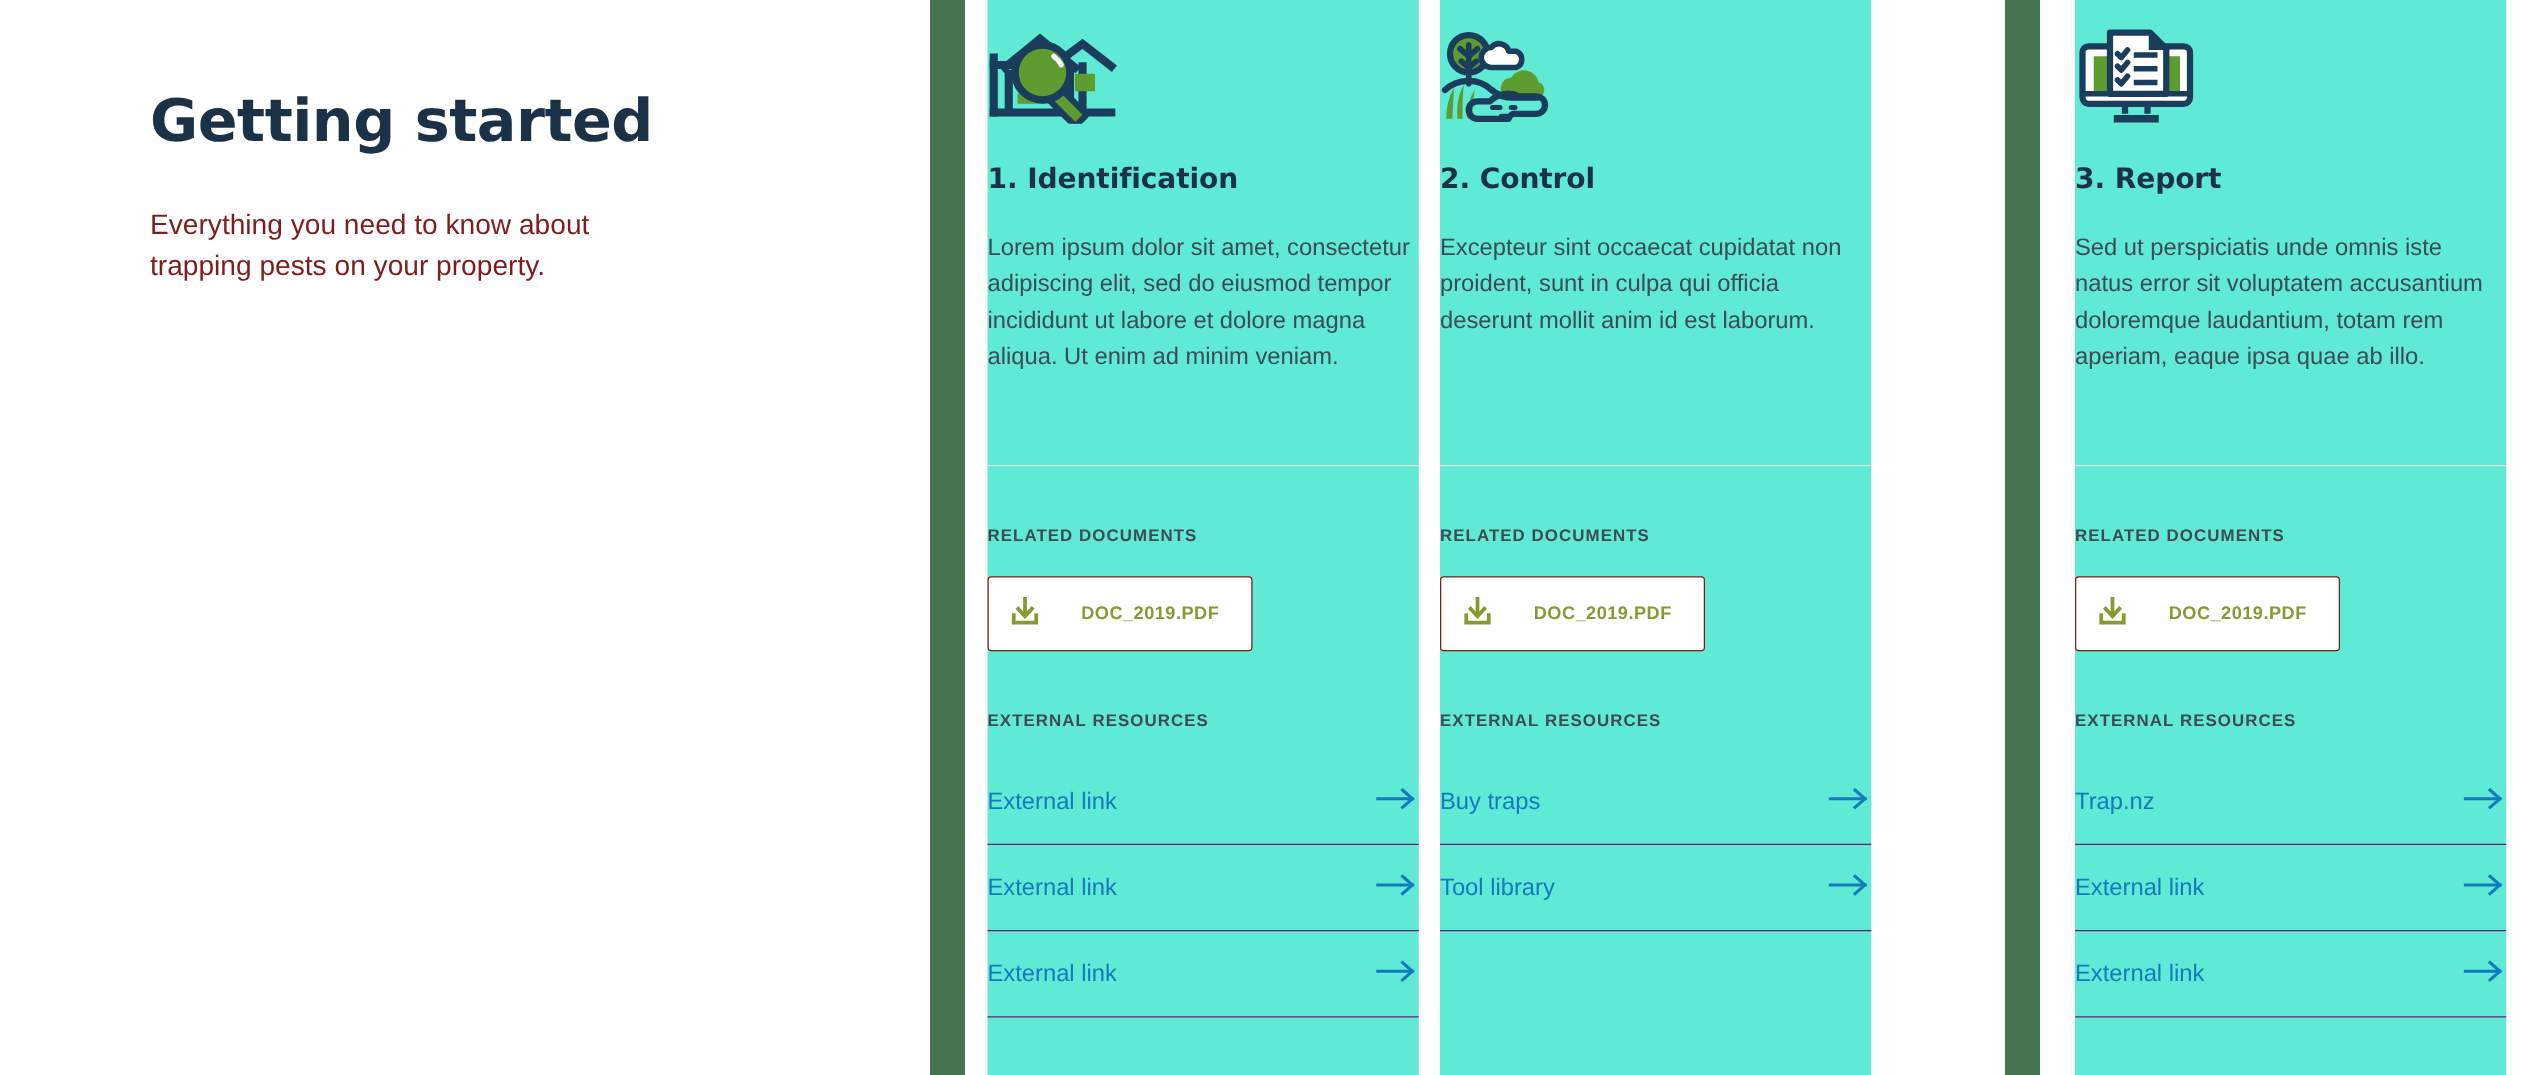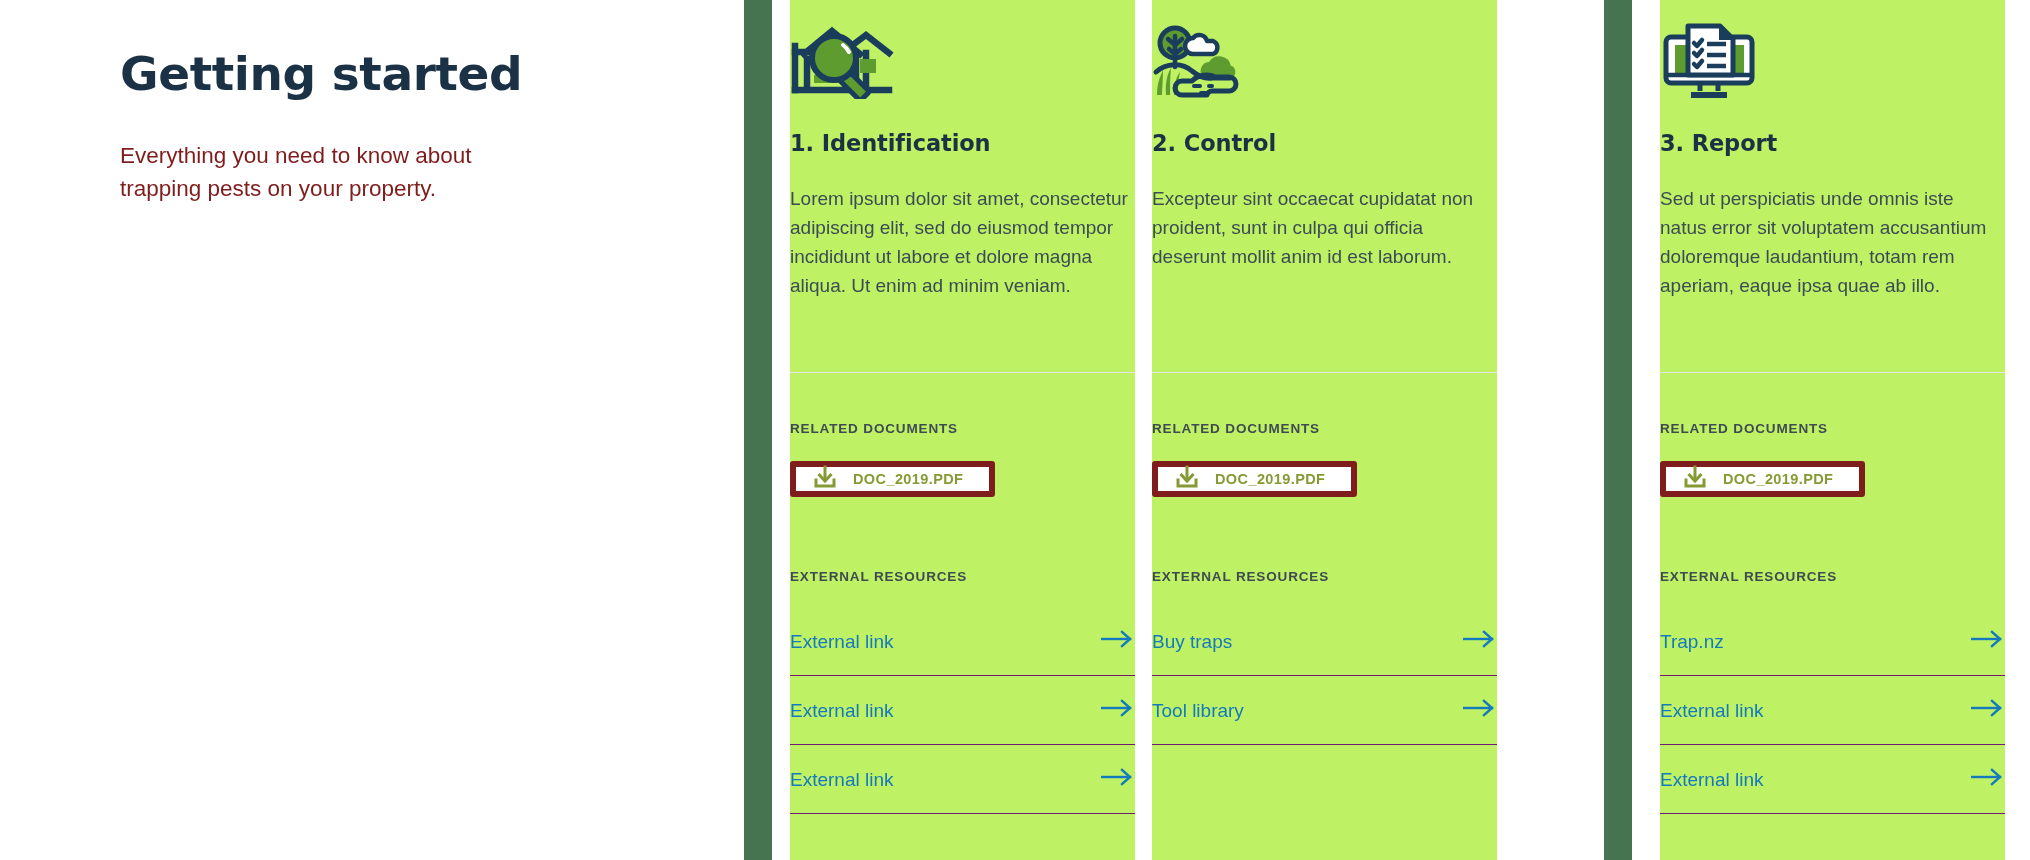--- a/index.html
+++ b/index.html
@@ -19,21 +19,21 @@
     position: relative;
     width: 2030px;
     height: 860px;
     background: #ffffff;
   }
 
   
   .intro {
     position: absolute;
     left: 120px;
-    top: 48px;
+    top: 72px;
     width: 560px;
   }
   .intro-title {
     font-family: "DejaVu Sans", sans-serif;
     font-size: 47px;
     font-weight: 700;
     color: #1b3145;
     letter-spacing: -0.4px;
     line-height: 1.12;
     margin: 0 0 38px 0;
@@ -66,21 +66,21 @@
     left: 0;
     top: 0;
     width: 2030px;
     height: 860px;
   }
   .card {
     position: absolute;
     top: 0;
     width: 345px;
     height: 860px;
-    background: #bef264;
+    background: #5eead4;
     box-sizing: border-box;
   }
   .card.c1 { left: 790px; }
   .card.c2 { left: 1152px; }
   .card.c3 { left: 1660px; }
 
   .card-icon {
     position: absolute;
     top: 22px;
     left: 0;
@@ -136,24 +136,24 @@
   .label-docs { top: 421px; }
   .label-ext  { top: 569px; }
 
   
   .doc-btn {
     position: absolute;
     left: 0;
     top: 461px;
     display: inline-flex;
     align-items: center;
-    gap: 15px;
-    height: 36px;
+    gap: 32px;
+    height: 60px;
     padding: 0 26px 0 16px;
-    border: 6px solid #7f1d1d;
+    border: 1px solid #7f1d1d;
     border-radius: 3px;
     background: #ffffff;
     box-sizing: border-box;
     cursor: pointer;
   }
   .doc-btn .dl-icon { display: block; flex: 0 0 auto; }
   .doc-btn .doc-name {
     font-family: "Liberation Sans", sans-serif;
     font-size: 14.5px;
     font-weight: 600;

